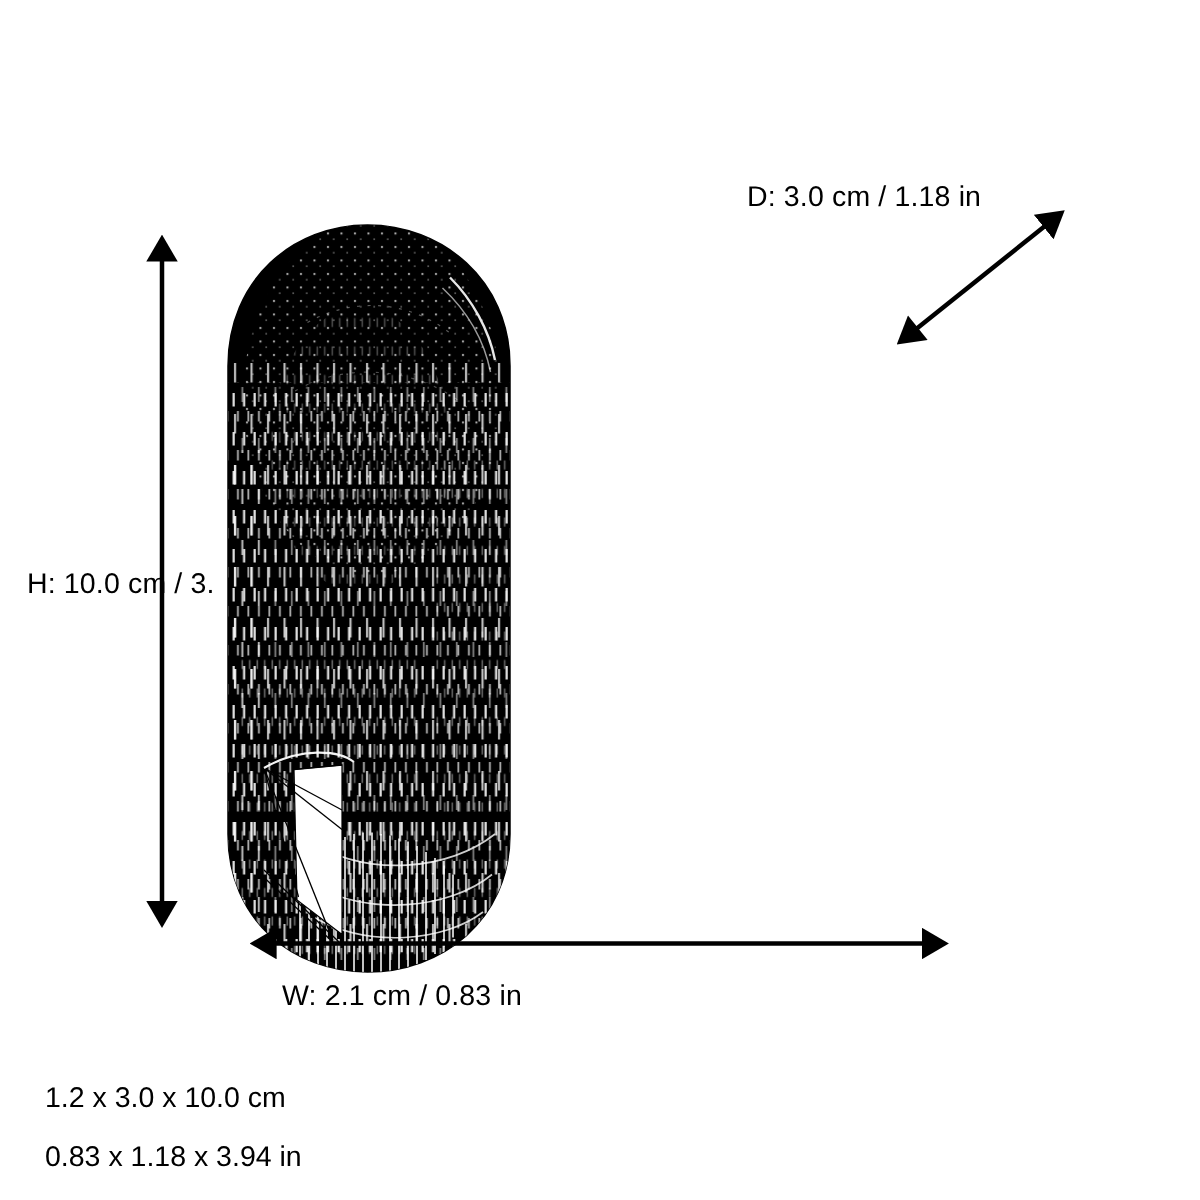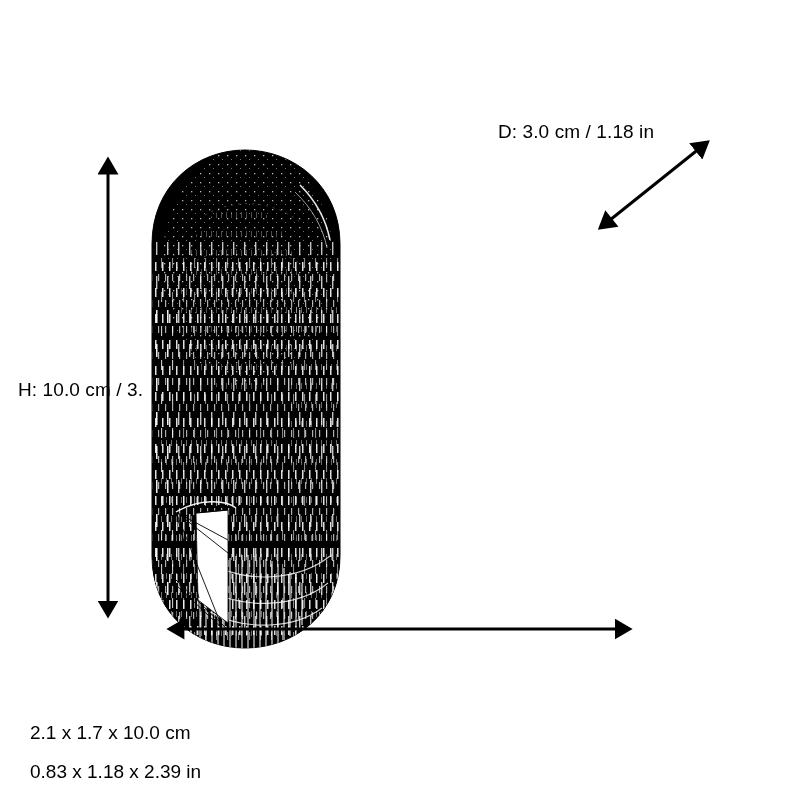--- a/index.html
+++ b/index.html
@@ -186,18 +186,19 @@
 
     <line x1="182" y1="629" x2="620" y2="629" stroke="#000000" stroke-width="3" marker-start="url(#headStart)" marker-end="url(#headEnd)"></line>
 
     <line x1="610" y1="220" x2="700" y2="148" stroke="#000000" stroke-width="3" marker-start="url(#headStart)" marker-end="url(#headEnd)"></line>
   </svg>
 
   <div class="dim-label" id="label-height">H: 10.0 cm / 3.</div>
 
   <div class="dim-label" id="label-depth">D: 3.0 cm / 1.18 in</div>
 
-
-  <div class="caption-line" id="caption-cm">2.1 x 1.7 x 10.0 cm</div>
-
-  <div class="caption-line" id="caption-in">0.83 x 1.18 x 2.39 in</div>
+  <div class="dim-label" id="label-width">W: 2.1 cm / 0.83 in</div>
+
+  <div class="caption-line" id="caption-cm">1.2 x 3.0 x 10.0 cm</div>
+
+  <div class="caption-line" id="caption-in">0.83 x 1.18 x 3.94 in</div>
 
 </div>
 
 </body></html>

